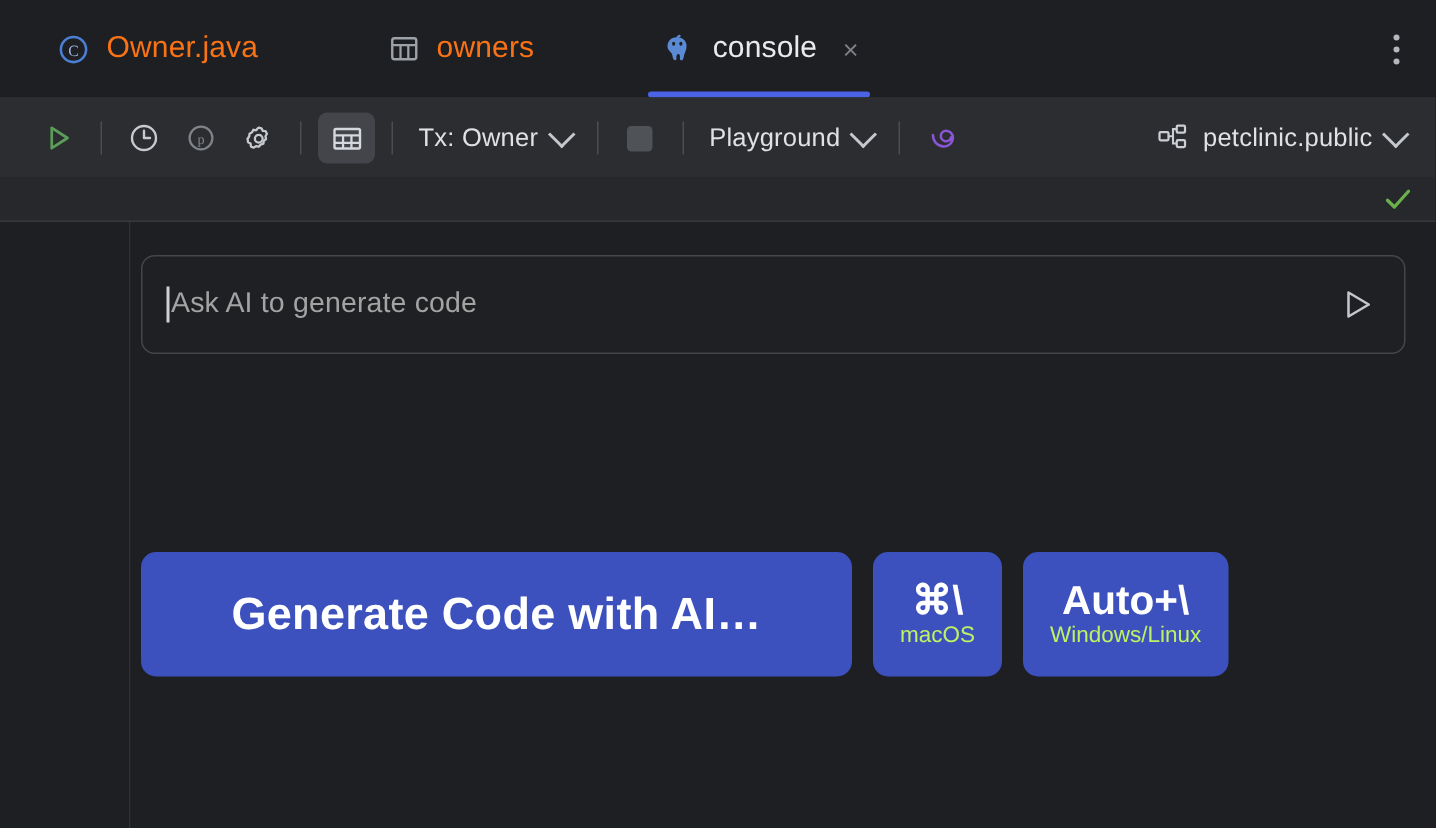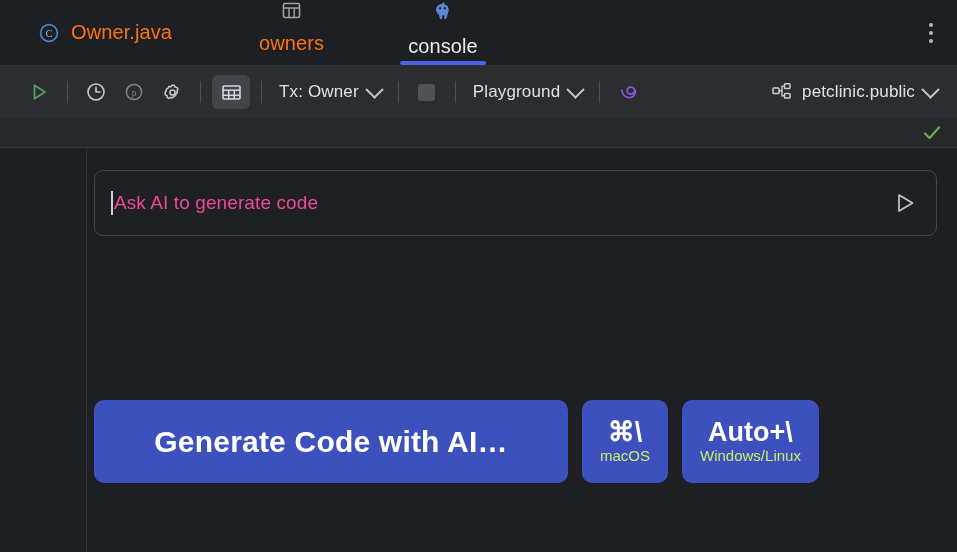--- a/index.html
+++ b/index.html
@@ -193,31 +193,31 @@
   .caret {
     width: 2px;
     height: 24px;
     background: #cdd0d5;
     flex: none;
     margin-right: 1px;
   }
   .ai-placeholder {
     flex: 1 1 auto;
     font-size: 19px;
-    color: #ec4899;
+    color: #a3a3a3;
     letter-spacing: .1px;
     white-space: nowrap;
     overflow: hidden;
   }
 
   
   .cta-row {
     position: absolute;
     left: 7px;
-    top: 252px;
+    top: 220px;
     display: flex;
     align-items: center;
     gap: 14px;
   }
   .cta-main {
     background: #3c51bd;
     border-radius: 10px;
     width: 474px;
     height: 83px;
     display: flex;
@@ -269,33 +269,33 @@
     <div class="tab">
       <span class="tab-icon">
         <svg width="22" height="22" viewBox="0 0 22 22">
           <circle cx="11" cy="11" r="8.4" fill="none" stroke="#4a7fd4" stroke-width="1.7"></circle>
           <text x="11" y="15" font-size="10.5" fill="#9ab6e4" text-anchor="middle" font-family="Liberation Serif, serif">C</text>
         </svg>
       </span>
       <span class="tab-label">Owner.java</span>
     </div>
 
-    <div class="tab" style="margin-left:55px;flex-direction:column;">
+    <div class="tab" style="margin-left:55px;">
       <span class="tab-icon">
         <svg width="21" height="21" viewBox="0 0 21 21">
           <rect x="2.5" y="3.5" width="16" height="14" fill="none" stroke="#9da1a8" stroke-width="1.6" rx="1.5"></rect>
           <line x1="2.5" y1="8" x2="18.5" y2="8" stroke="#9da1a8" stroke-width="1.5"></line>
           <line x1="8" y1="8" x2="8" y2="17.5" stroke="#9da1a8" stroke-width="1.5"></line>
           <line x1="13.2" y1="8" x2="13.2" y2="17.5" stroke="#9da1a8" stroke-width="1.5"></line>
         </svg>
       </span>
       <span class="tab-label">owners</span>
     </div>
 
-    <div class="tab active" style="margin-left:52px;flex-direction:column;">
+    <div class="tab active" style="margin-left:52px;">
       <span class="tab-icon">
         <svg width="24" height="24" viewBox="0 0 24 24">
           <path d="M5 9.5c.2-3.3 2.8-5.6 6.2-5.6 3.6 0 6.3 2.1 6.5 5.3.2 2.6-.9 4.3-1.5 6.1-.4 1.2-.4 2.4-.9 3.3-.4.7-1.3.8-1.8.2-.4-.5-.2-1.4-.2-2.2 0-.9-.3-1.6-1.1-1.6-.8 0-1.1.8-1.2 1.7-.1.9.2 1.9-.4 2.3-.6.4-1.4.1-1.7-.6-.5-1.1-.5-2.5-1.1-3.8C6.9 13.3 4.8 12.2 5 9.5z" fill="#5a8ad4"></path>
           <ellipse cx="9.1" cy="8.2" rx="1.05" ry="1.3" fill="#1e1f22"></ellipse>
           <ellipse cx="13.9" cy="8.2" rx="1.05" ry="1.3" fill="#1e1f22"></ellipse>
           <path d="M11.5 5.2c0-1.1.6-2 1.5-2.3" stroke="#5a8ad4" stroke-width="1.5" fill="none" stroke-linecap="round"></path>
         </svg>
       </span>
       <span class="tab-label">console</span>
       <span class="tab-close">×</span>

